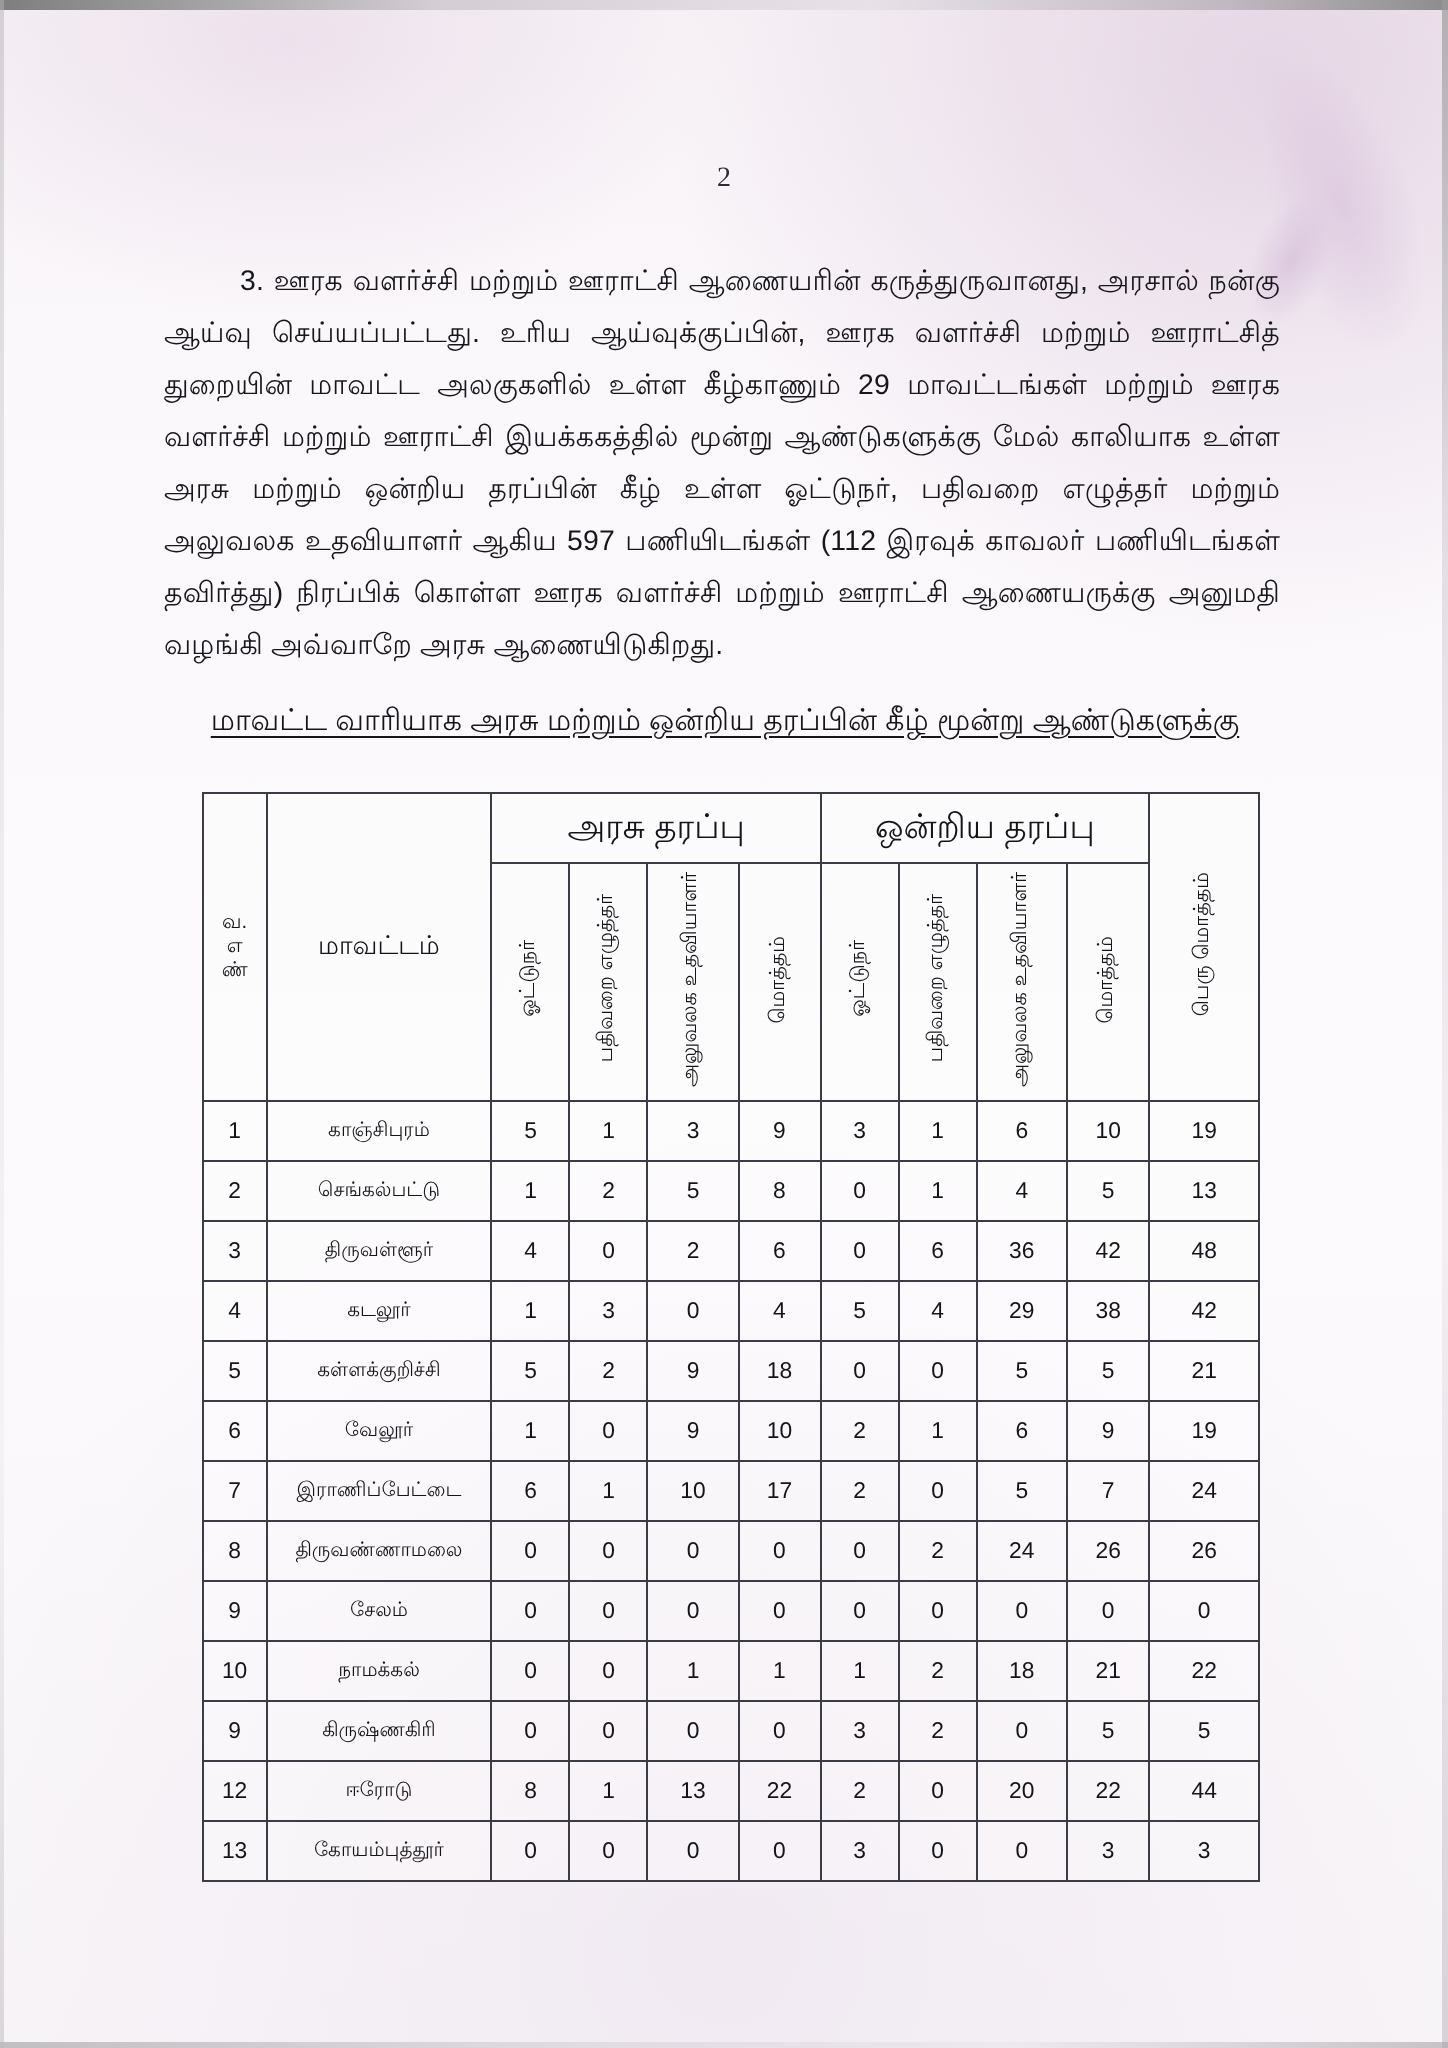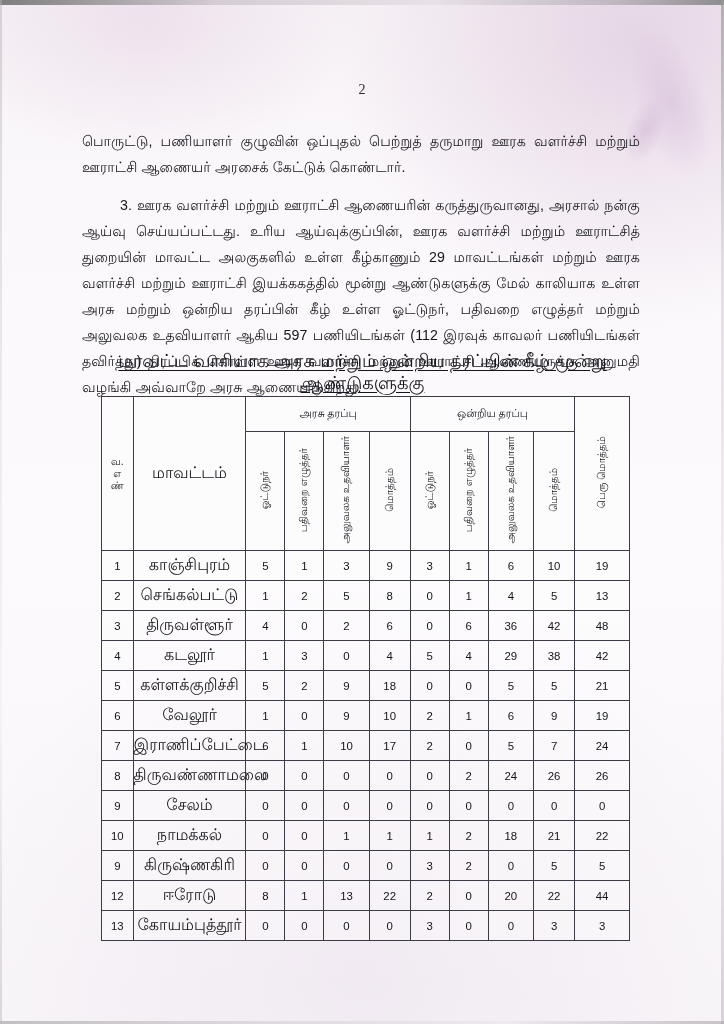--- a/index.html
+++ b/index.html
@@ -107,21 +107,21 @@
   .para.indent {
     text-indent: 38px;
   }
 
   .table-title {
     position: absolute;
     left: 95px;
     top: 350px;
     width: 535px;
     text-align: center;
-    font-size: 18px;
+    font-size: 15px;
     line-height: 22px;
     color: #15151b;
   }
   .table-title span {
     text-decoration: underline;
     text-underline-offset: 2.5px;
   }
 
   table.grid {
     position: absolute;
@@ -135,22 +135,21 @@
   table.grid td, table.grid th {
     border: 1px solid #3c3c46;
     padding: 0;
     text-align: center;
     vertical-align: middle;
     font-weight: normal;
     color: #14141a;
   }
   th.grp {
     height: 34px;
-    font-size: 11px;
-    font-family: Liberation Serif, serif;
+    font-size: 17px;
   }
   th.rot {
     height: 118px;
     font-size: 10.4px;
     padding: 0;
   }
   .rot-inner {
     writing-mode: vertical-rl;
     transform: rotate(180deg);
     white-space: nowrap;
@@ -158,34 +157,34 @@
     line-height: 1;
     display: inline-block;
     max-height: 112px;
   }
   th.sn {
     font-size: 10.2px;
     line-height: 12px;
     padding: 0 1px;
   }
   th.dist {
-    font-size: 16px;
+    font-size: 13px;
   }
   td.num {
     height: 29px;
     font-size: 11.4px;
     font-family: "Liberation Sans", sans-serif;
   }
   td.sn {
     height: 29px;
     font-size: 11.4px;
   }
   td.dist {
     height: 29px;
-    font-size: 16px;
+    font-size: 10px;
     text-align: left;
     padding-left: 7px;
   }
   td.tot {
     font-weight: bold;
   }
   td.gtot {
     font-weight: bold;
     margin-top: 26px;
   }
@@ -199,21 +198,20 @@
   <div class="scan-edge-bottom"></div>
   <div class="scan-edge-left"></div>
   <div class="smudge-a"></div>
   <div class="smudge-b"></div>
 
   <div class="content">
 
     <div class="page-number">2</div>
 
     <div class="body-block">
-      <p class="para">பொருட்டு, பணியாளர் குழுவின் ஒப்புதல் பெற்றுத் தருமாறு ஊரக வளர்ச்சி மற்றும் ஊராட்சி ஆணையர் அரசைக் கேட்டுக் கொண்டார்.</p>
       <p class="para indent">3. ஊரக வளர்ச்சி மற்றும் ஊராட்சி ஆணையரின் கருத்துருவானது, அரசால் நன்கு ஆய்வு செய்யப்பட்டது. உரிய ஆய்வுக்குப்பின், ஊரக வளர்ச்சி மற்றும் ஊராட்சித் துறையின் மாவட்ட அலகுகளில் உள்ள கீழ்காணும் 29 மாவட்டங்கள் மற்றும் ஊரக வளர்ச்சி மற்றும் ஊராட்சி இயக்ககத்தில் மூன்று ஆண்டுகளுக்கு மேல் காலியாக உள்ள அரசு மற்றும் ஒன்றிய தரப்பின் கீழ் உள்ள ஓட்டுநர், பதிவறை எழுத்தர் மற்றும் அலுவலக உதவியாளர் ஆகிய 597 பணியிடங்கள் (112 இரவுக் காவலர் பணியிடங்கள் தவிர்த்து) நிரப்பிக் கொள்ள ஊரக வளர்ச்சி மற்றும் ஊராட்சி ஆணையருக்கு அனுமதி வழங்கி அவ்வாறே அரசு ஆணையிடுகிறது.</p>
     </div>
 
     <div class="table-title">
       <span>மாவட்ட வாரியாக அரசு மற்றும் ஒன்றிய தரப்பின் கீழ் மூன்று ஆண்டுகளுக்கு</span><br>
     </div>
 
     <table class="grid">
       <colgroup>
         <col style="width:30px">

